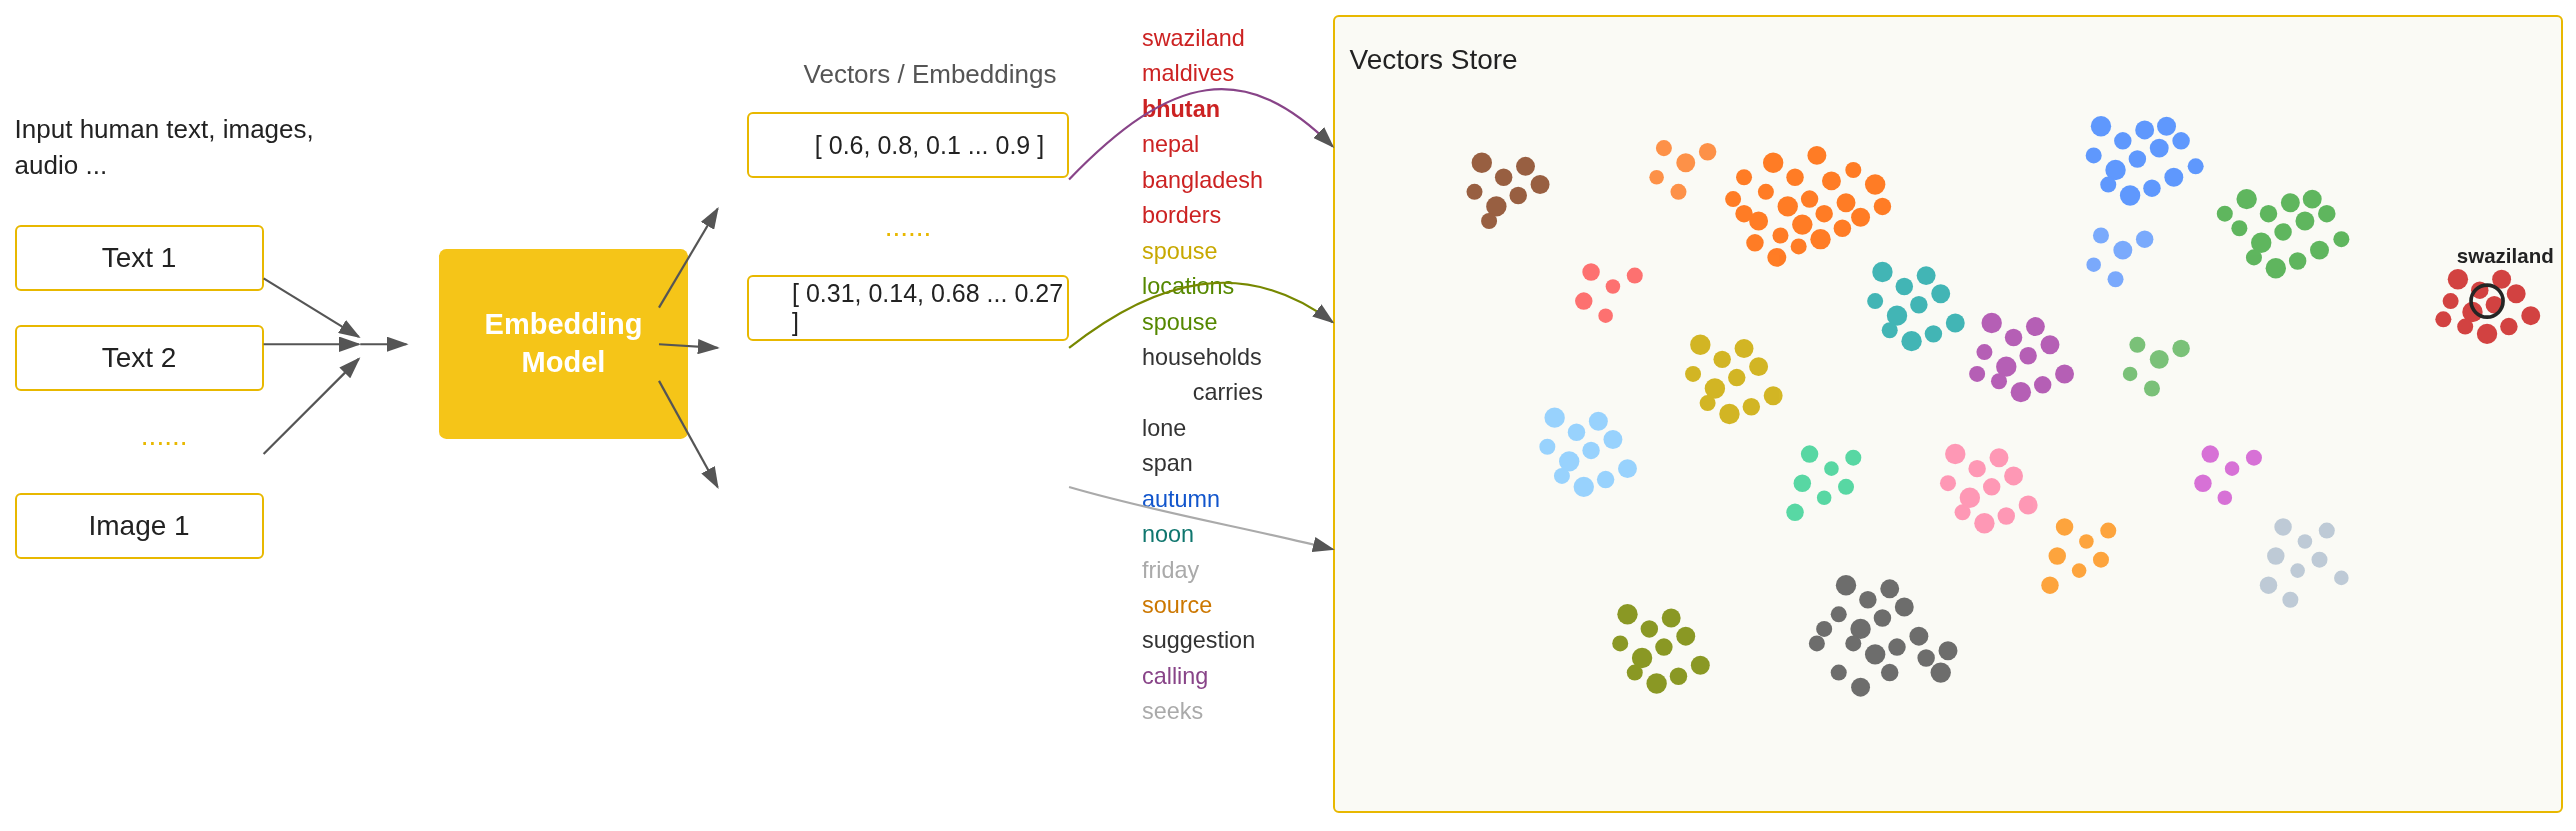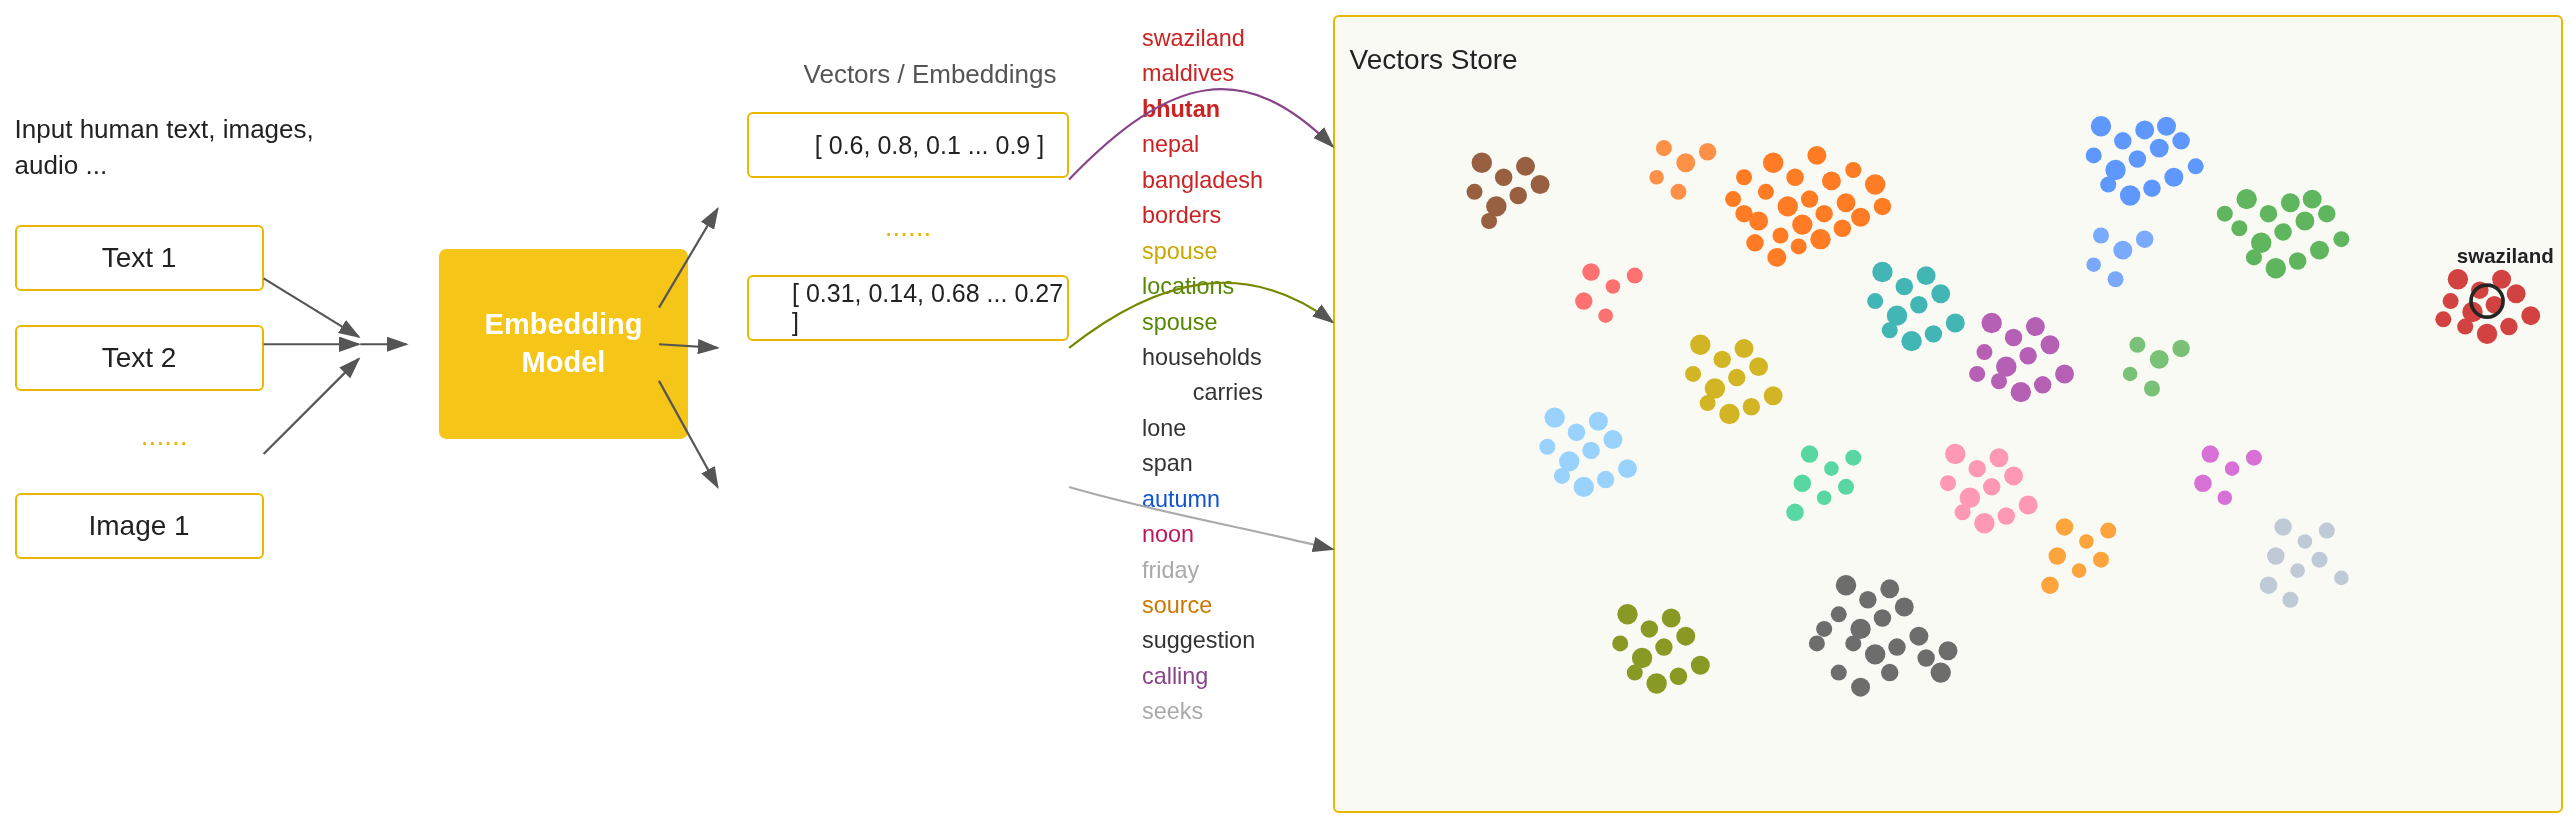--- a/index.html
+++ b/index.html
@@ -234,21 +234,21 @@
       <div class="word-label" style="color: rgb(204, 34, 34);">bangladesh</div>
       <div class="word-label" style="color: rgb(204, 34, 34);">borders</div>
       <div class="word-label" style="color: rgb(200, 168, 0);">spouse</div>
       <div class="word-label" style="color: rgb(85, 136, 0);">locations</div>
       <div class="word-label" style="color: rgb(85, 136, 0);">spouse</div>
       <div class="word-label" style="color: rgb(51, 51, 51);">households</div>
       <div class="word-label" style="color: rgb(51, 51, 51); text-align: right;">carries</div>
       <div class="word-label" style="color: rgb(51, 51, 51);">lone</div>
       <div class="word-label" style="color: rgb(51, 51, 51);">span</div>
       <div class="word-label" style="color: rgb(17, 85, 204);">autumn</div>
-      <div class="word-label" style="color: #be185d;">noon</div>
+      <div class="word-label" style="color: #0f766e;">noon</div>
       <div class="word-label" style="color: rgb(170, 170, 170);">friday</div>
       <div class="word-label" style="color: rgb(204, 119, 0);">source</div>
       <div class="word-label" style="color: rgb(51, 51, 51);">suggestion</div>
       <div class="word-label" style="color: rgb(136, 68, 136);">calling</div>
       <div class="word-label" style="color: rgb(170, 170, 170);">seeks</div>
     </div>
 
   <div class="vectors-store">
     <div class="vectors-store-title">Vectors Store</div>
 

